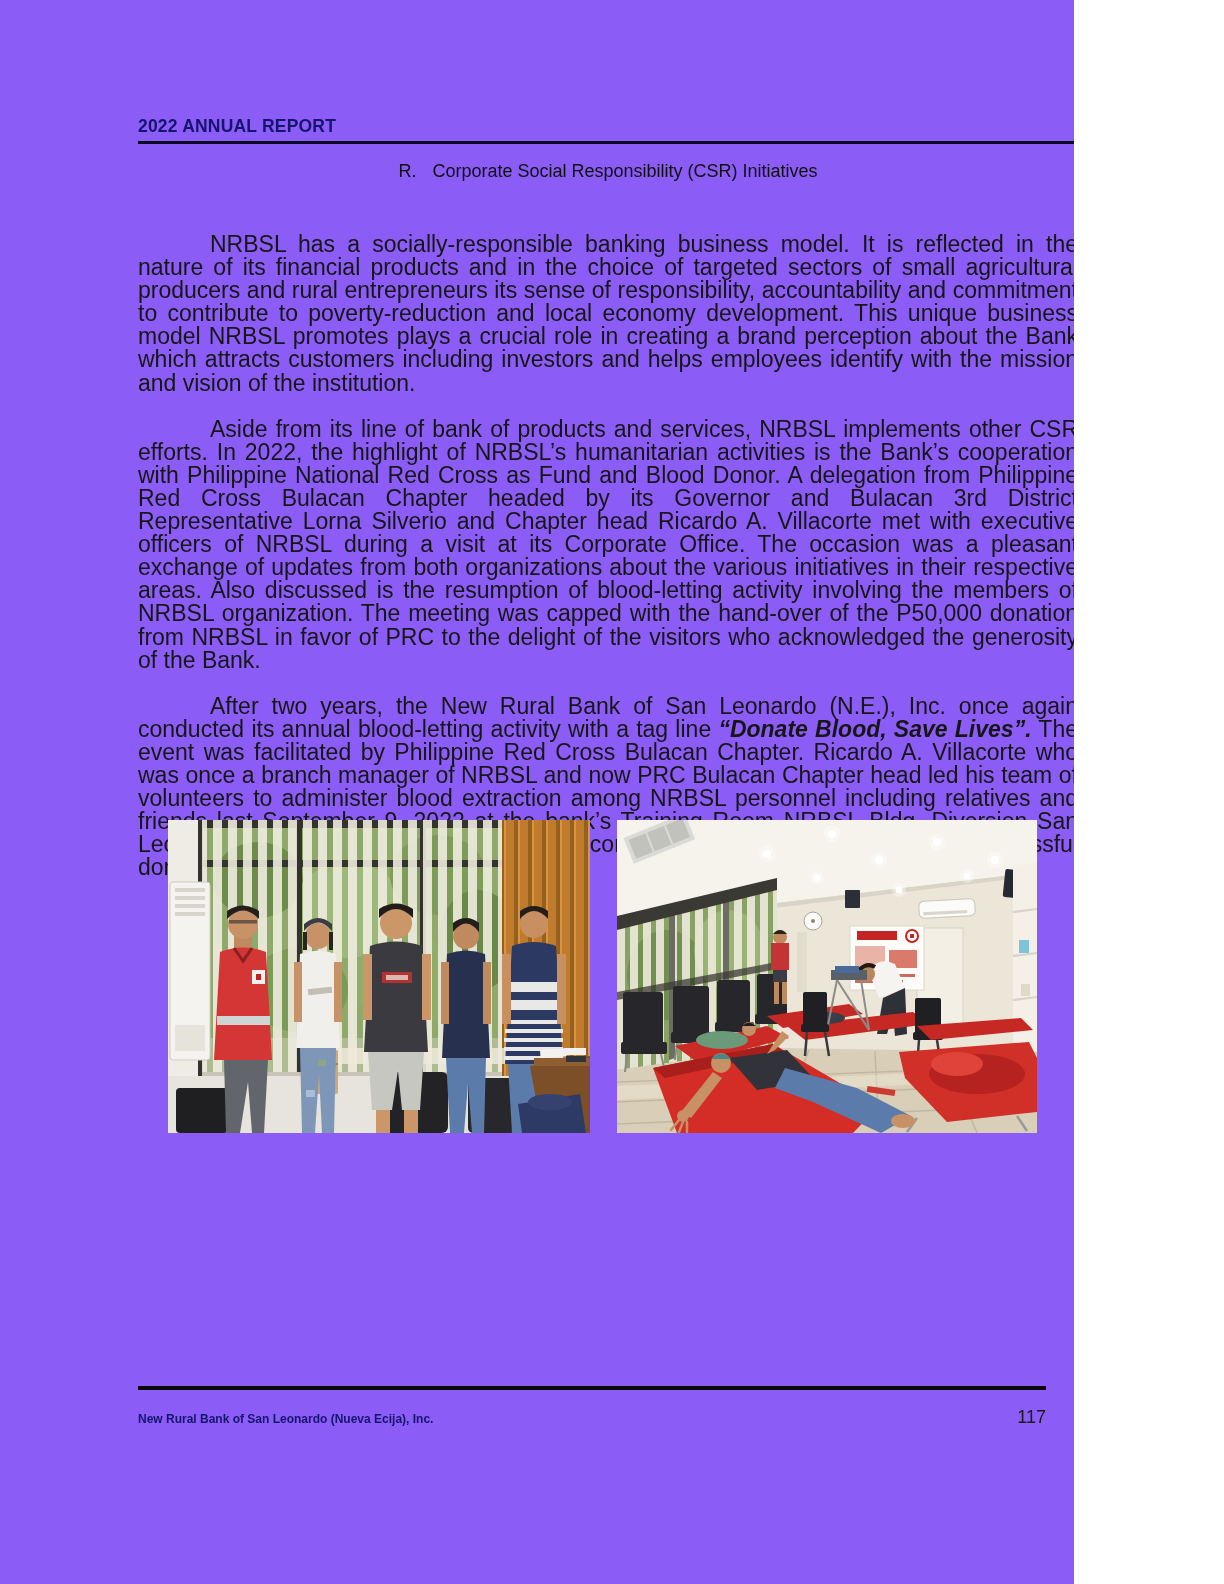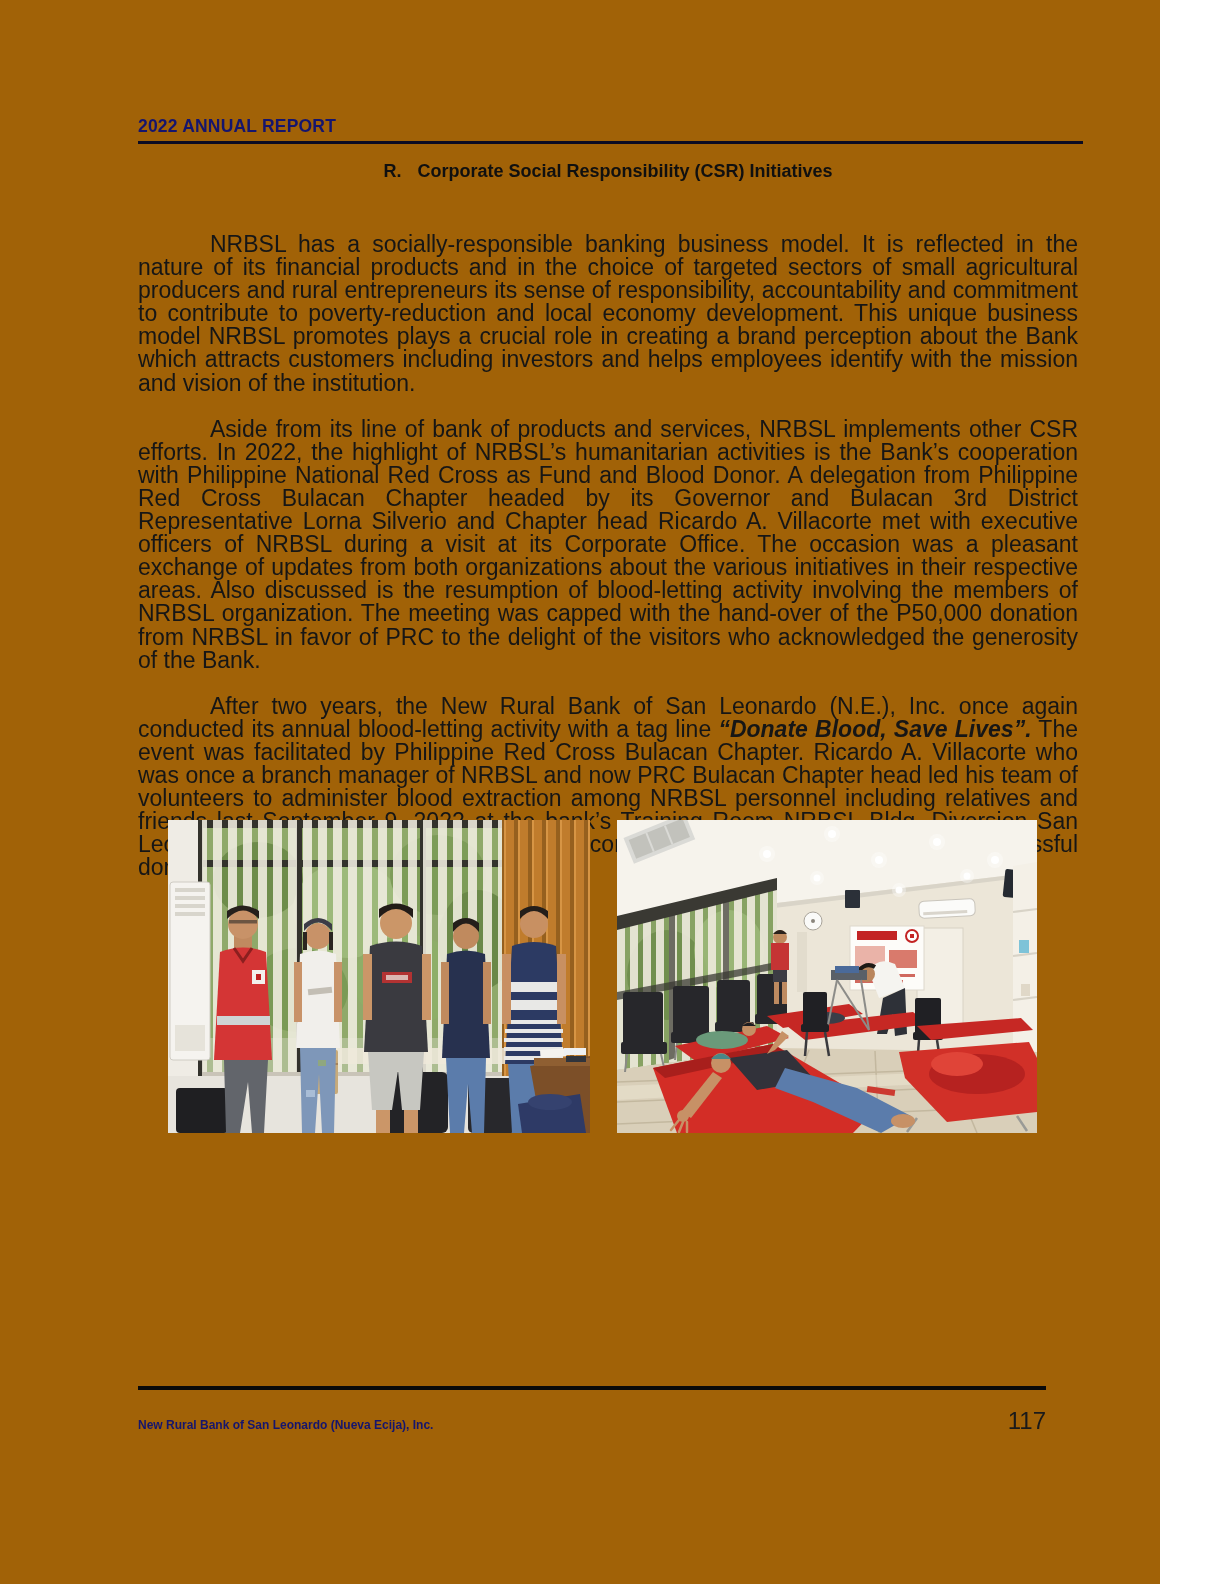--- a/index.html
+++ b/index.html
@@ -1,36 +1,36 @@
 <!DOCTYPE html>
 <html><head>
 <meta charset="utf-8">
 <style>
   html,body{margin:0;padding:0;background:#ffffff;}
-  .page{position:relative;width:1160px;height:1584px;background:#a16207;overflow:hidden;
-        font-family:"Liberation Sans","DejaVu Sans",sans-serif;}
+  .page{position:relative;width:1061px;height:1584px;background:#8b5cf6;overflow:hidden;
+        font-family:"Liberation Sans","DejaVu Sans",sans-serif;padding-left:13px;}
   .doc-header{position:absolute;left:138px;top:116px;font-size:17.5px;font-weight:bold;
         color:#15156e;letter-spacing:.2px;}
   .header-rule{position:absolute;left:138px;top:141px;width:945px;height:3px;background:#0b0b23;}
   .section-title{position:absolute;left:138px;top:161px;width:940px;text-align:center;
-        font-size:18px;font-weight:bold;color:#101010;}
+        font-size:18px;font-weight:normal;color:#101010;}
   .section-title .st-label{margin-left:16px;}
   .body-text{position:absolute;left:138px;top:233px;width:940px;font-size:23px;
         line-height:23.1px;color:#161616;text-align:justify;}
   .body-text p{margin:0 0 23px 0;text-indent:72px;}
   .tagline{font-weight:bold;font-style:italic;margin-top:13px;}
   .photo{position:absolute;margin:0;padding:0;top:820px;height:313px;}
   .photo svg{display:block;width:100%;height:100%;}
   .photo1{left:168px;width:422px;}
   .photo2{left:617px;width:420px;}
   .footer-rule{position:absolute;left:138px;top:1386px;width:908px;height:4px;background:#0a0a0a;}
   .page-footer{position:absolute;left:138px;top:1407px;width:908px;display:flex;
         justify-content:space-between;align-items:baseline;}
   .page-footer .bank{font-size:12px;font-weight:bold;color:#15156e;}
-  .page-footer .pagenum{font-size:24px;color:#1a1a1a;}
+  .page-footer .pagenum{font-size:18px;color:#1a1a1a;}
 </style>
 </head>
 <body>
 
 <div class="page">
 
   <div class="doc-header">2022 ANNUAL REPORT</div>
   <div class="header-rule"></div>
 
   <div class="section-title"><span>R.</span><span class="st-label">Corporate Social Responsibility (CSR) Initiatives</span></div>

